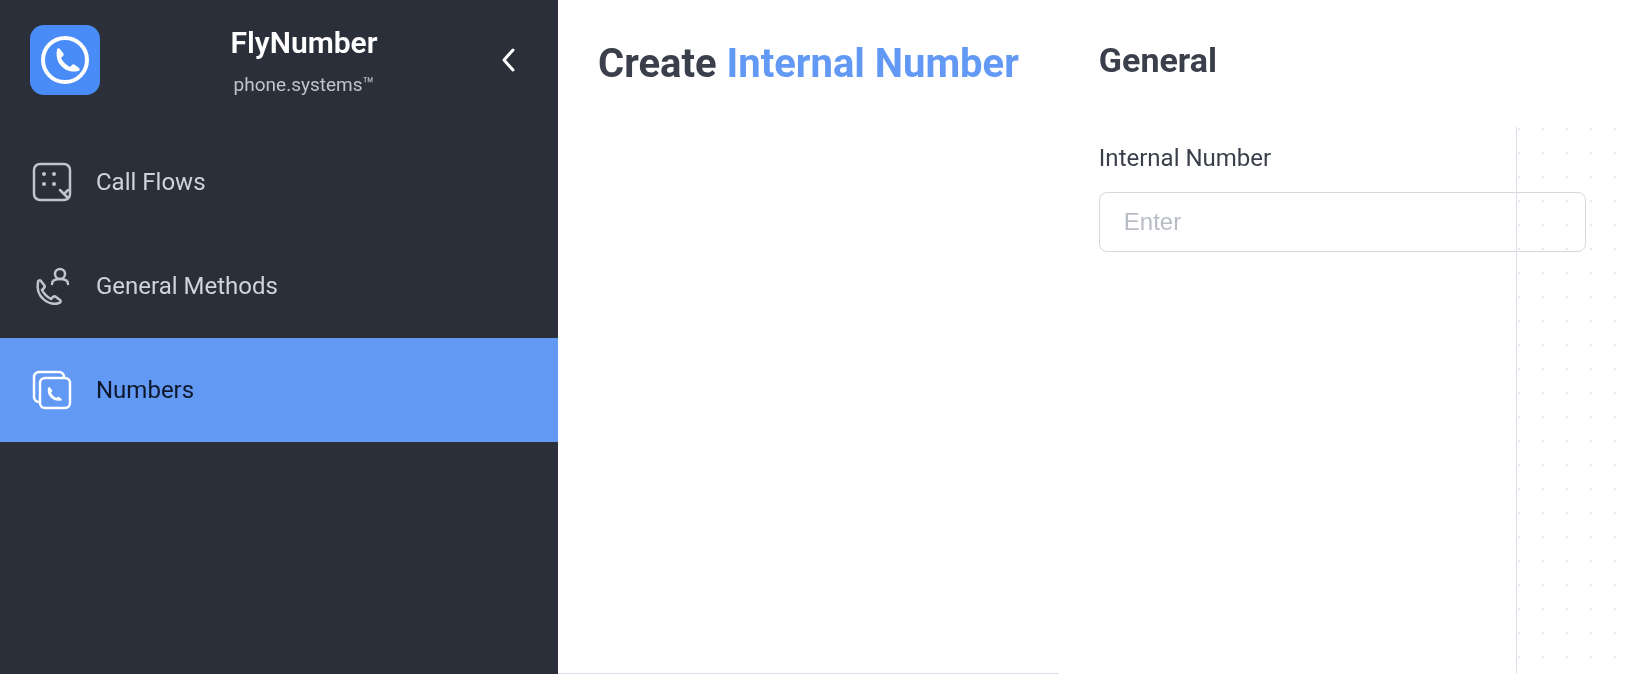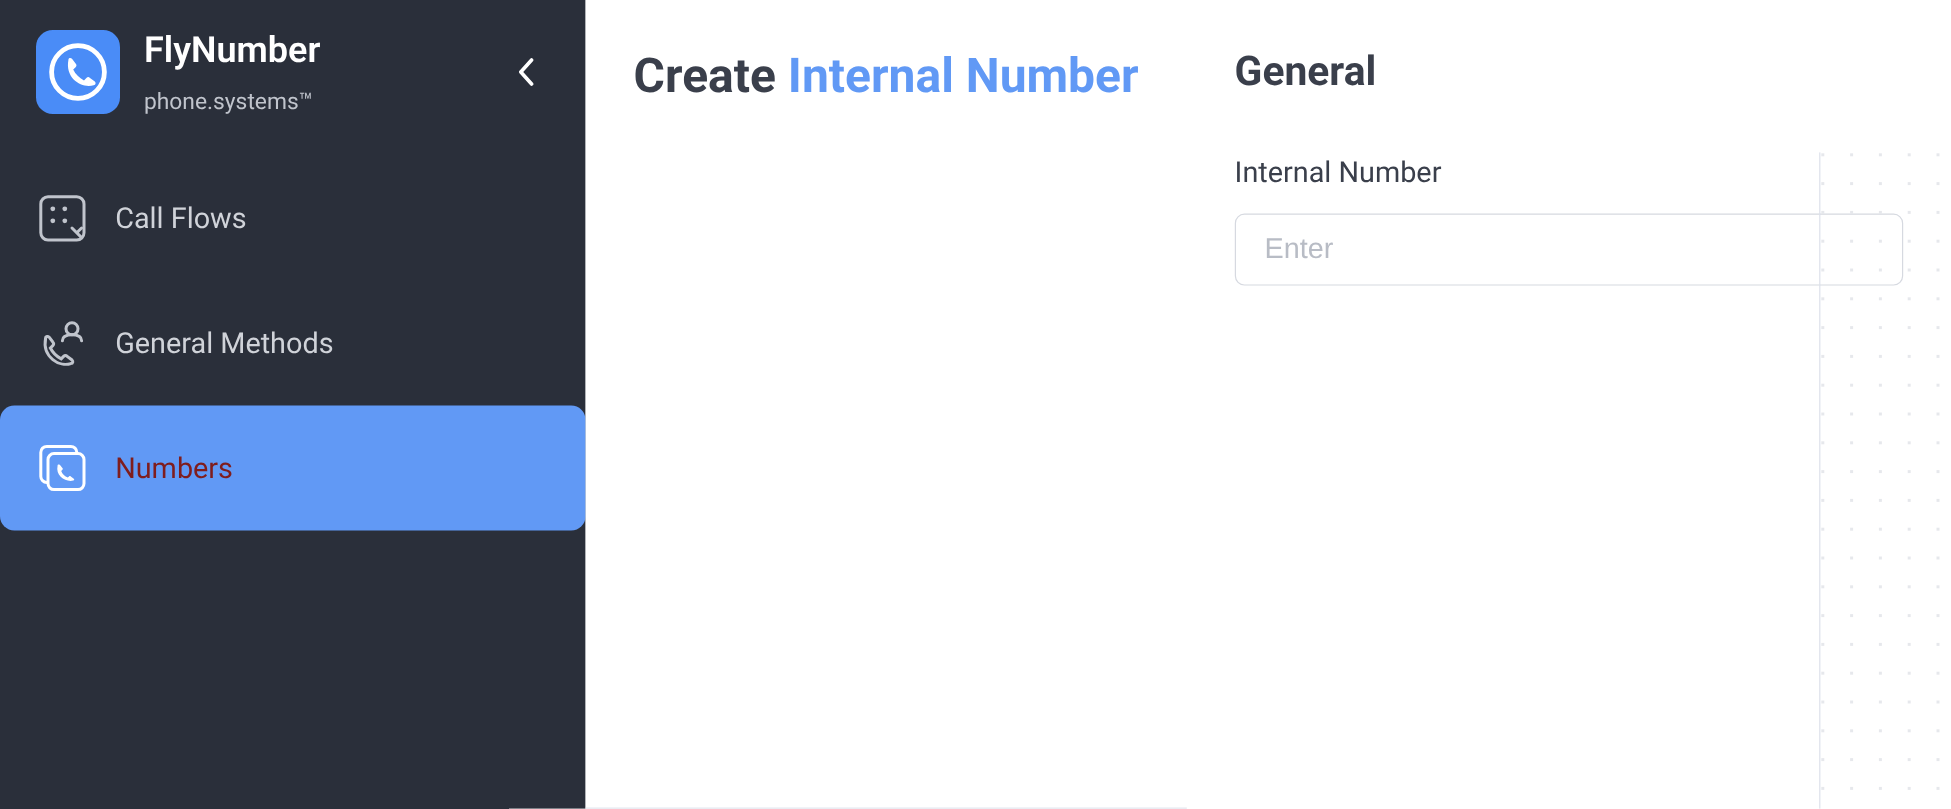--- a/index.html
+++ b/index.html
@@ -10,25 +10,26 @@
     
     body {
       font-family: -apple-system, BlinkMacSystemFont, "Segoe UI", Roboto, "Helvetica Neue", Arial, sans-serif;
       width: 1626px;
       height: 674px;
       overflow: hidden;
       display: flex;
     }
     
     .sidebar {
-      width: 488px;
+      width: 558px;
       height: 674px;
       background-color: #2a2f3a;
       color: #ffffff;
       flex-shrink: 0;
+      text-align: center;
     }
     
     .sidebar-header {
       display: flex;
       align-items: center;
       padding: 20px 30px;
       height: 120px;
     }
     
     .logo-icon {
@@ -80,22 +81,21 @@
       align-items: center;
       padding: 0 28px;
       height: 104px;
       cursor: pointer;
       color: #d0d3d9;
       font-size: 24px;
     }
     
     .nav-item.active {
       background-color: #6199f5;
-      color: #7f1d1d;
-      border-radius: 12px;
+      color: #0f172a;
     }
     
     .nav-icon {
       width: 48px;
       height: 48px;
       display: flex;
       align-items: center;
       justify-content: center;
       margin-right: 20px;
       flex-shrink: 0;
@@ -128,21 +128,21 @@
     .content-body {
       padding: 40px;
       flex: 1;
       position: relative;
     }
     
     .section-title {
       font-size: 34px;
       font-weight: 700;
       color: #3a3f4b;
-      margin-bottom: 50px;
+      margin-bottom: 64px;
     }
     
     .form-group {
       max-width: 962px;
     }
     
     .form-label {
       display: block;
       font-size: 24px;
       color: #3a3f4b;

